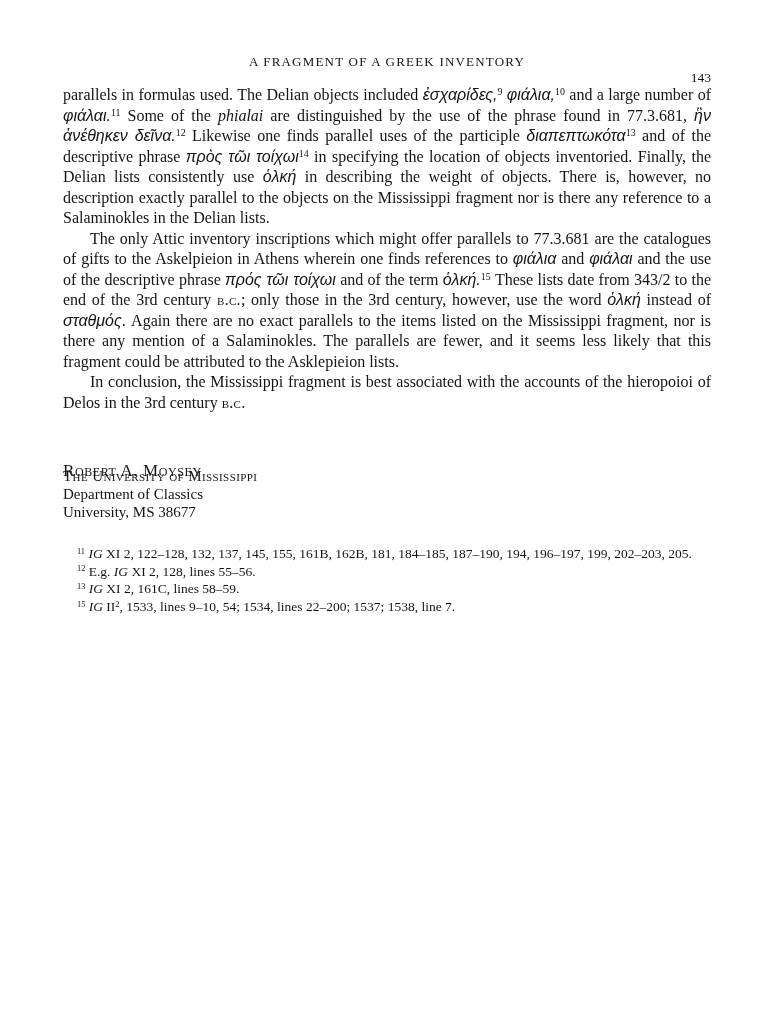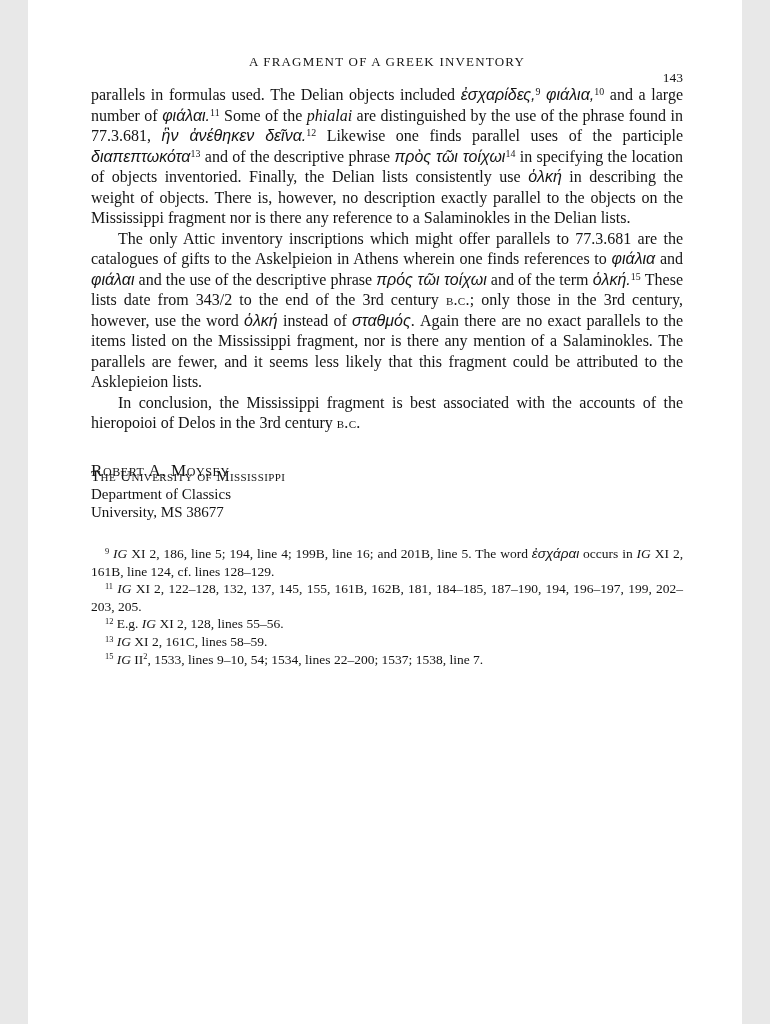--- a/index.html
+++ b/index.html
@@ -1,18 +1,18 @@
 <!DOCTYPE html>
 <html><head>
 <meta charset="utf-8">
 <style>
   html, body { margin:0; padding:0; background:#e8e8e8; }
   .page {
     position: relative;
-    width: 714px;
+    width: 770px;
     height: 1024px;
     margin: 0 auto;
     background: #ffffff;
     color: #141414;
     font-family: "Liberation Serif", serif;
     overflow: hidden;
   }
   
   .running-head {
     position: absolute;
@@ -104,20 +104,19 @@
     <span>Robert A. Moysey</span>
   </div>
 
   <div class="affiliation">
     <div class="sc-line">The University of Mississippi</div>
     <div>Department of Classics</div>
     <div>University, MS 38677</div>
   </div>
 
   <div class="footnotes">
-    <p><span class="st-sup">9</span><span> </span><span class="st-i">IG</span><span> XI 2, 186, line 5; 194, line 4; 199B, line 16; and 201B, line 5. The word </span><span class="st-g">ἐσχάραι</span><span> occurs in </span><span class="st-i">IG</span><span> XI 2, 161B, line 124, cf. lines 128–129.</span></p>
     <p><span class="st-sup">11</span><span> </span><span class="st-i">IG</span><span> XI 2, 122–128, 132, 137, 145, 155, 161B, 162B, 181, 184–185, 187–190, 194, 196–197, 199, 202–203, 205.</span></p>
     <p><span class="st-sup">12</span><span> E.g. </span><span class="st-i">IG</span><span> XI 2, 128, lines 55–56.</span></p>
     <p><span class="st-sup">13</span><span> </span><span class="st-i">IG</span><span> XI 2, 161C, lines 58–59.</span></p>
     <p><span class="st-sup">15</span><span> </span><span class="st-i">IG</span><span> II</span><span class="st-sup">2</span><span>, 1533, lines 9–10, 54; 1534, lines 22–200; 1537; 1538, line 7.</span></p>
   </div>
 
 </div>
 
 </body></html>

